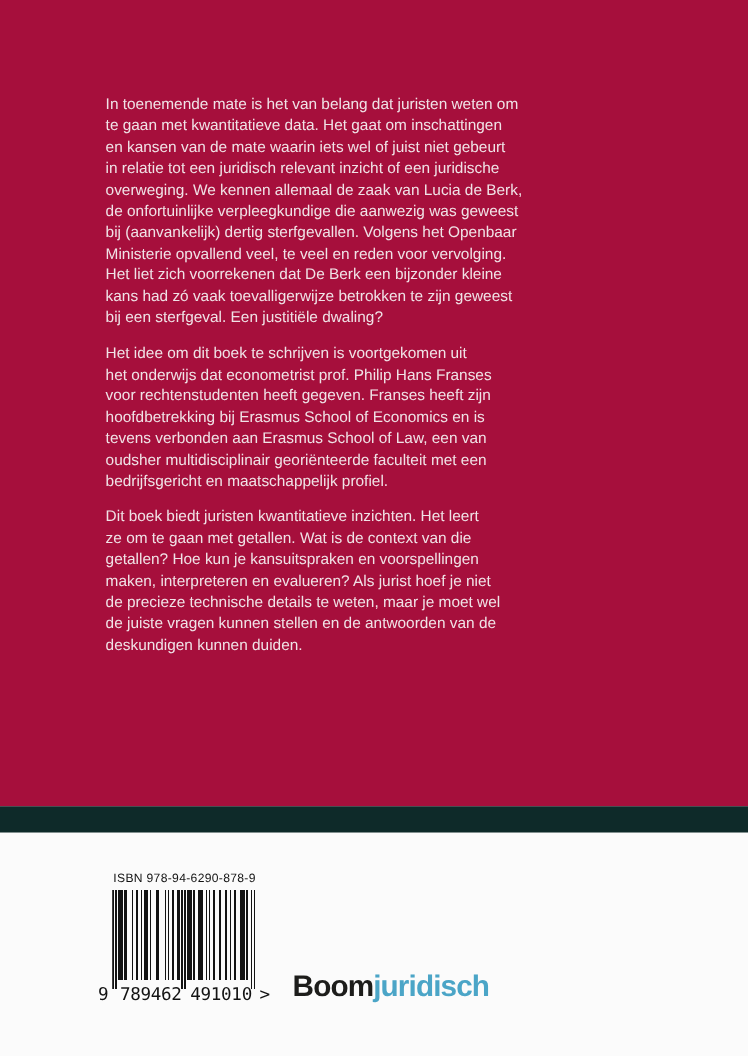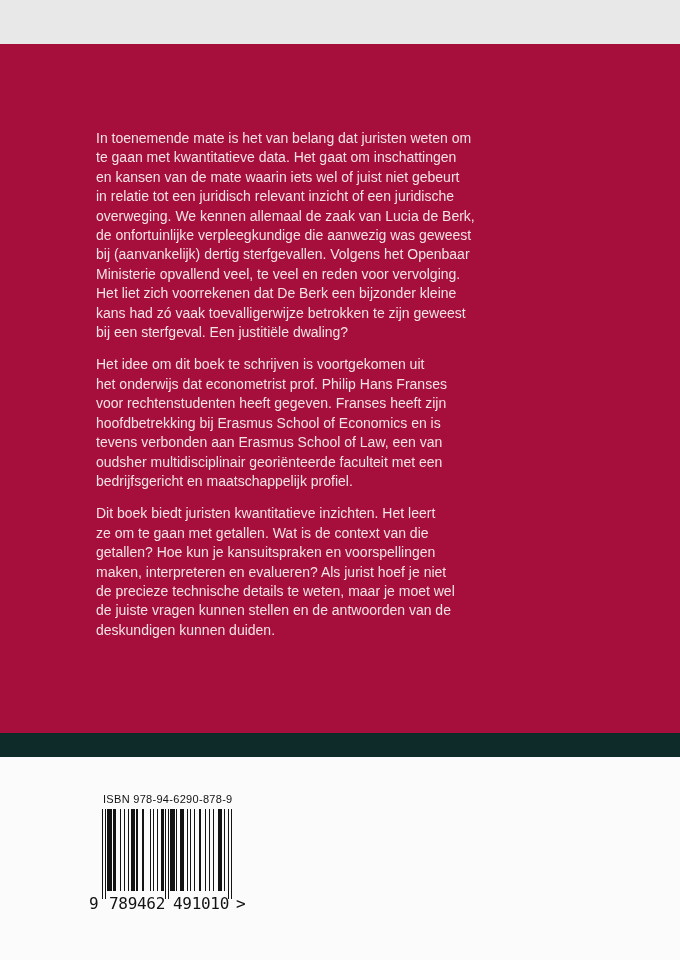--- a/index.html
+++ b/index.html
@@ -4,21 +4,20 @@
 <style>
   html,body{margin:0;padding:0;background:#e8e8e8}
   .screen{
     position:relative;width:680px;height:960px;overflow:hidden;
     font-family:"Liberation Sans",sans-serif;
   }
   
   .cover{
     position:absolute;left:0;top:0;width:680px;height:733px;
     background:#A60F3C;
-    margin-top:44px;
   }
   .back-text{
     position:absolute;left:96px;top:85px;
     color:#F0E2E6;font-size:14px;line-height:19.4px;
   }
   .back-text p{margin:0 0 13px 0;white-space:pre;}
   
   .band{
     position:absolute;left:0;top:733px;width:680px;height:24px;
     background:#0E2A29;
@@ -137,15 +136,16 @@
           <rect x="89" y="0" width="1" height="82" fill="#131313"></rect>
           <rect x="92" y="0" width="1" height="90" fill="#131313"></rect>
           <rect x="94" y="0" width="1" height="90" fill="#131313"></rect>
         </svg>
       <div class="bdigit bd-first">9</div>
       <div class="bdigit bd-left">789462</div>
       <div class="bdigit bd-right">491010</div>
       <div class="bdigit bd-trailer">&gt;</div>
     </div>
 
+    <div class="logo"><span class="p1">Boom</span><span class="p2">juridisch</span></div>
 
   </div>
 </div>
 
 </body></html>

